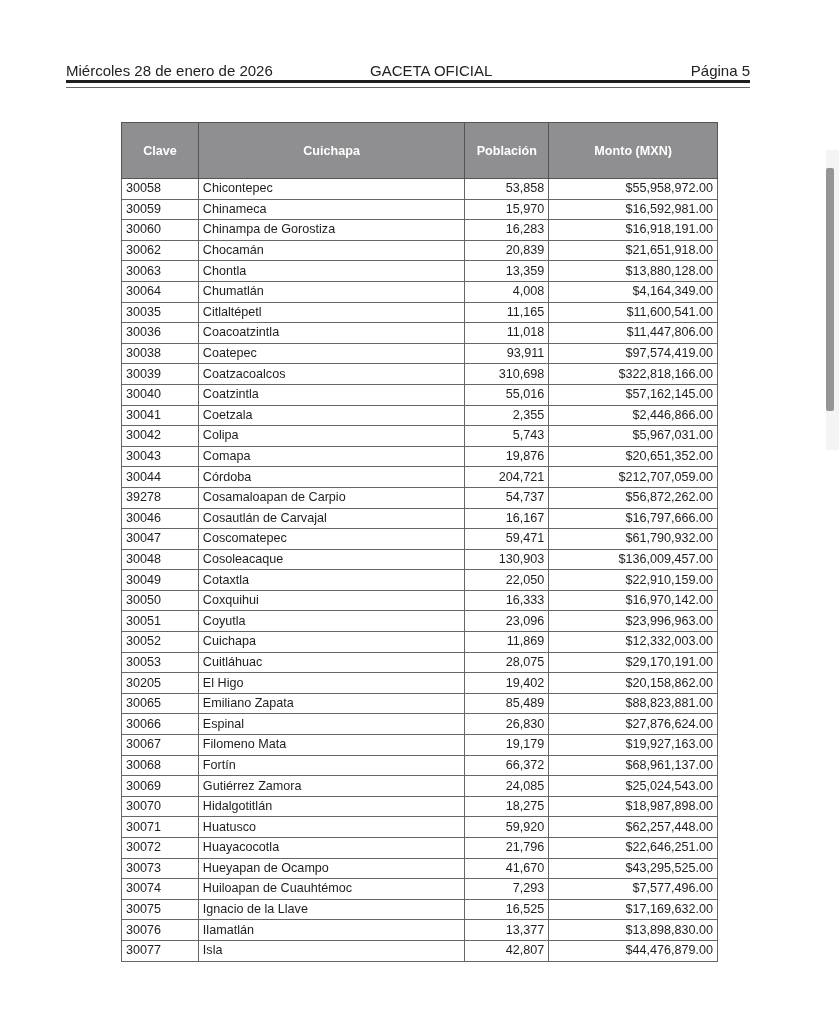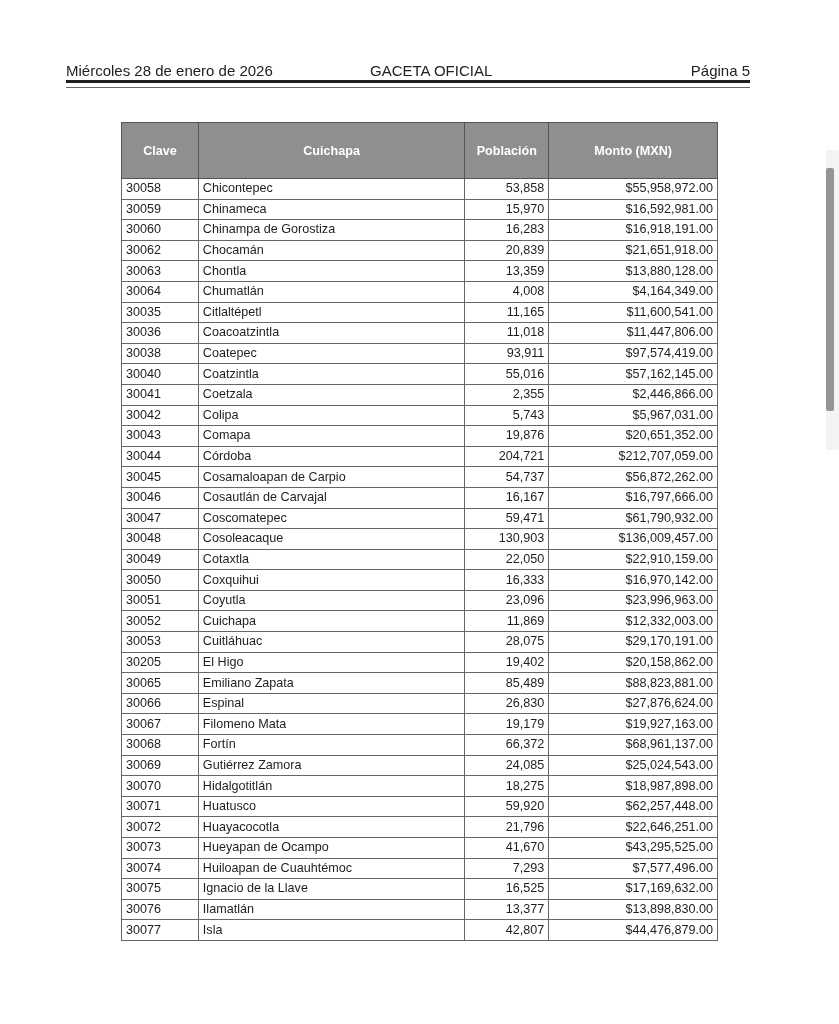--- a/index.html
+++ b/index.html
@@ -131,20 +131,26 @@
         <td class="c-pob">11,018</td>
         <td class="c-mon">$11,447,806.00</td>
       </tr>
       <tr>
         <td class="c-clave">30038</td>
         <td class="c-mun">Coatepec</td>
         <td class="c-pob">93,911</td>
         <td class="c-mon">$97,574,419.00</td>
       </tr>
       <tr>
+        <td class="c-clave">30039</td>
+        <td class="c-mun">Coatzacoalcos</td>
+        <td class="c-pob">310,698</td>
+        <td class="c-mon">$322,818,166.00</td>
+      </tr>
+      <tr>
         <td class="c-clave">30040</td>
         <td class="c-mun">Coatzintla</td>
         <td class="c-pob">55,016</td>
         <td class="c-mon">$57,162,145.00</td>
       </tr>
       <tr>
         <td class="c-clave">30041</td>
         <td class="c-mun">Coetzala</td>
         <td class="c-pob">2,355</td>
         <td class="c-mon">$2,446,866.00</td>
@@ -161,21 +167,21 @@
         <td class="c-pob">19,876</td>
         <td class="c-mon">$20,651,352.00</td>
       </tr>
       <tr>
         <td class="c-clave">30044</td>
         <td class="c-mun">Córdoba</td>
         <td class="c-pob">204,721</td>
         <td class="c-mon">$212,707,059.00</td>
       </tr>
       <tr>
-        <td class="c-clave">30045</td>
+        <td class="c-clave">39278</td>
         <td class="c-mun">Cosamaloapan de Carpio</td>
         <td class="c-pob">54,737</td>
         <td class="c-mon">$56,872,262.00</td>
       </tr>
       <tr>
         <td class="c-clave">30046</td>
         <td class="c-mun">Cosautlán de Carvajal</td>
         <td class="c-pob">16,167</td>
         <td class="c-mon">$16,797,666.00</td>
       </tr>

